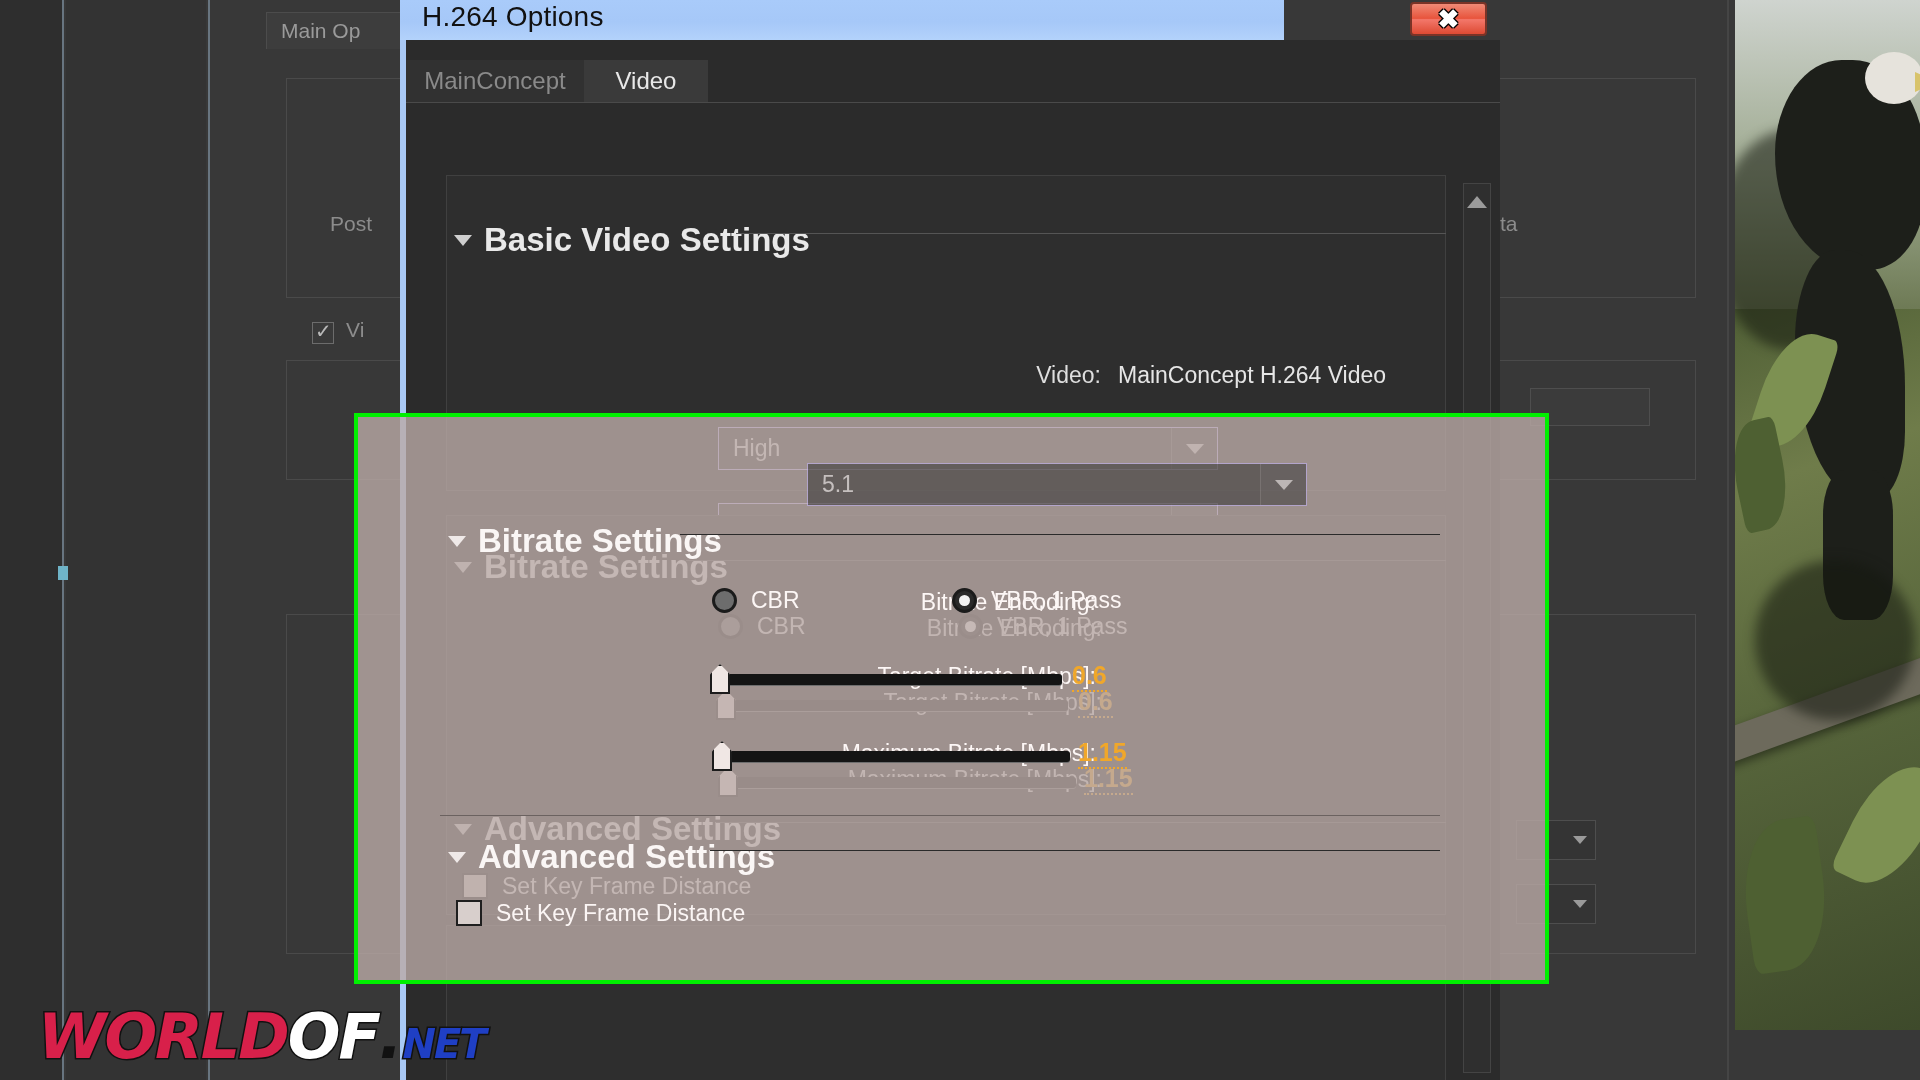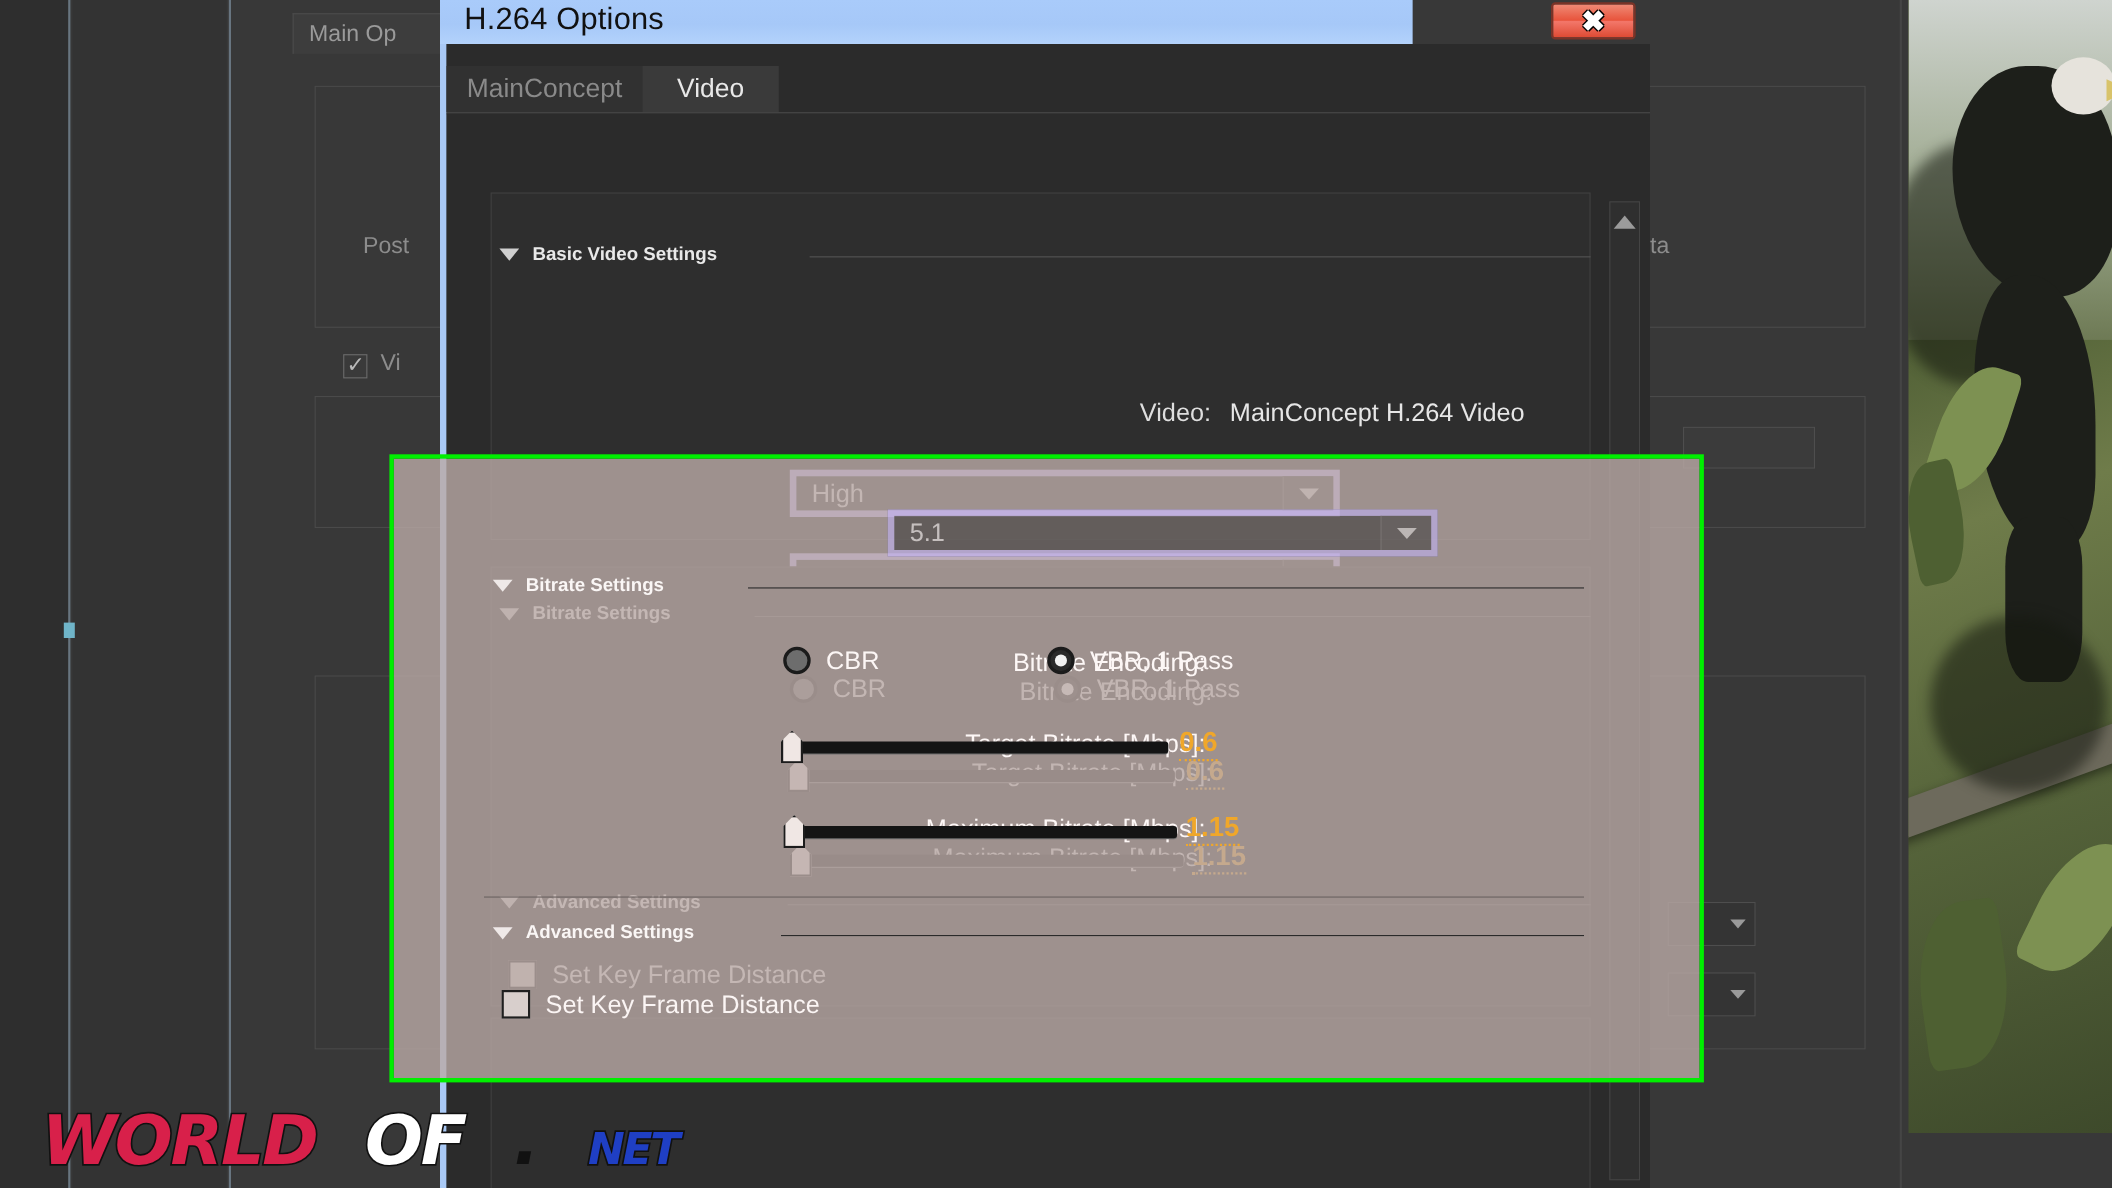--- a/index.html
+++ b/index.html
@@ -103,31 +103,31 @@
   .content-pane { position: absolute; background: #2b2b2b; overflow: hidden; }
   .inner-pane { position: absolute; background: #2e2e2e; border: 1px solid #404040; }
 
   
   .section-hdr { position: absolute; display: flex; align-items: center; white-space: nowrap; }
   .tri {
     width: 0; height: 0; border-left: 9px solid transparent;
     border-right: 9px solid transparent; border-top: 11px solid #cfcfcf;
     margin-right: 12px;
   }
-  .section-title { font-size: 17px; font-weight: bold; color: #e9e9e9; }
+  .section-title { font-size: 33px; font-weight: bold; color: #e9e9e9; }
   .section-rule { position: absolute; height: 1px; background: #555; }
 
   .fld-label {
     position: absolute; font-size: 23px; color: #dedede; white-space: nowrap; text-align: right;
   }
   .fld-value {
     position: absolute; font-size: 23px; color: #e6e6e6; white-space: nowrap;
   }
   .dropdown {
-    position: absolute; background: #333; border: 6px solid #c4b5fd;
+    position: absolute; background: #333; border: 1px solid #c4b5fd;
     display: flex; align-items: center;
   }
   .dropdown .dval { font-size: 23px; color: #e6e6e6; padding-left: 14px; }
   .dropdown .dbtn {
     position: absolute; right: 0; top: 0; bottom: 0; width: 46px;
     background: #3b3b3b; border-left: 1px solid #5a5a5a;
     display: flex; align-items: center; justify-content: center;
   }
   .dropdown .dbtn i {
     width: 0; height: 0; border-left: 9px solid transparent;
@@ -172,21 +172,21 @@
     border-right: 10px solid transparent; border-bottom: 12px solid #9b9b9b;
   }
 
   
   .green-wash { position: absolute; background: rgba(186,170,166,.80); pointer-events: none; }
   .green-rect { position: absolute; border: 4px solid #00ef00; pointer-events: none; }
 
   
   .watermark {
     position: absolute; display: flex; align-items: baseline; white-space: nowrap;
-    font-family: "DejaVu Sans", sans-serif; font-weight: bold; font-style: italic; gap: 44px;
+    font-family: "DejaVu Sans", sans-serif; font-weight: bold; font-style: italic;
   }
   .wm-seg { font-size: 62px; letter-spacing: -2px; }
   .wm-world { color: #d8204a; -webkit-text-stroke: 3px #111; paint-order: stroke fill; }
   .wm-of    { color: #ffffff; -webkit-text-stroke: 3px #111; paint-order: stroke fill; }
   .wm-pc    { color: #1ea83c; -webkit-text-stroke: 3px #111; paint-order: stroke fill; }
   .wm-net   { color: #1f3fc4; -webkit-text-stroke: 3px #111; paint-order: stroke fill;
               font-size: 40px; }
   .wm-dot   { color: #111; font-size: 62px; }
 </style>
 </head>

